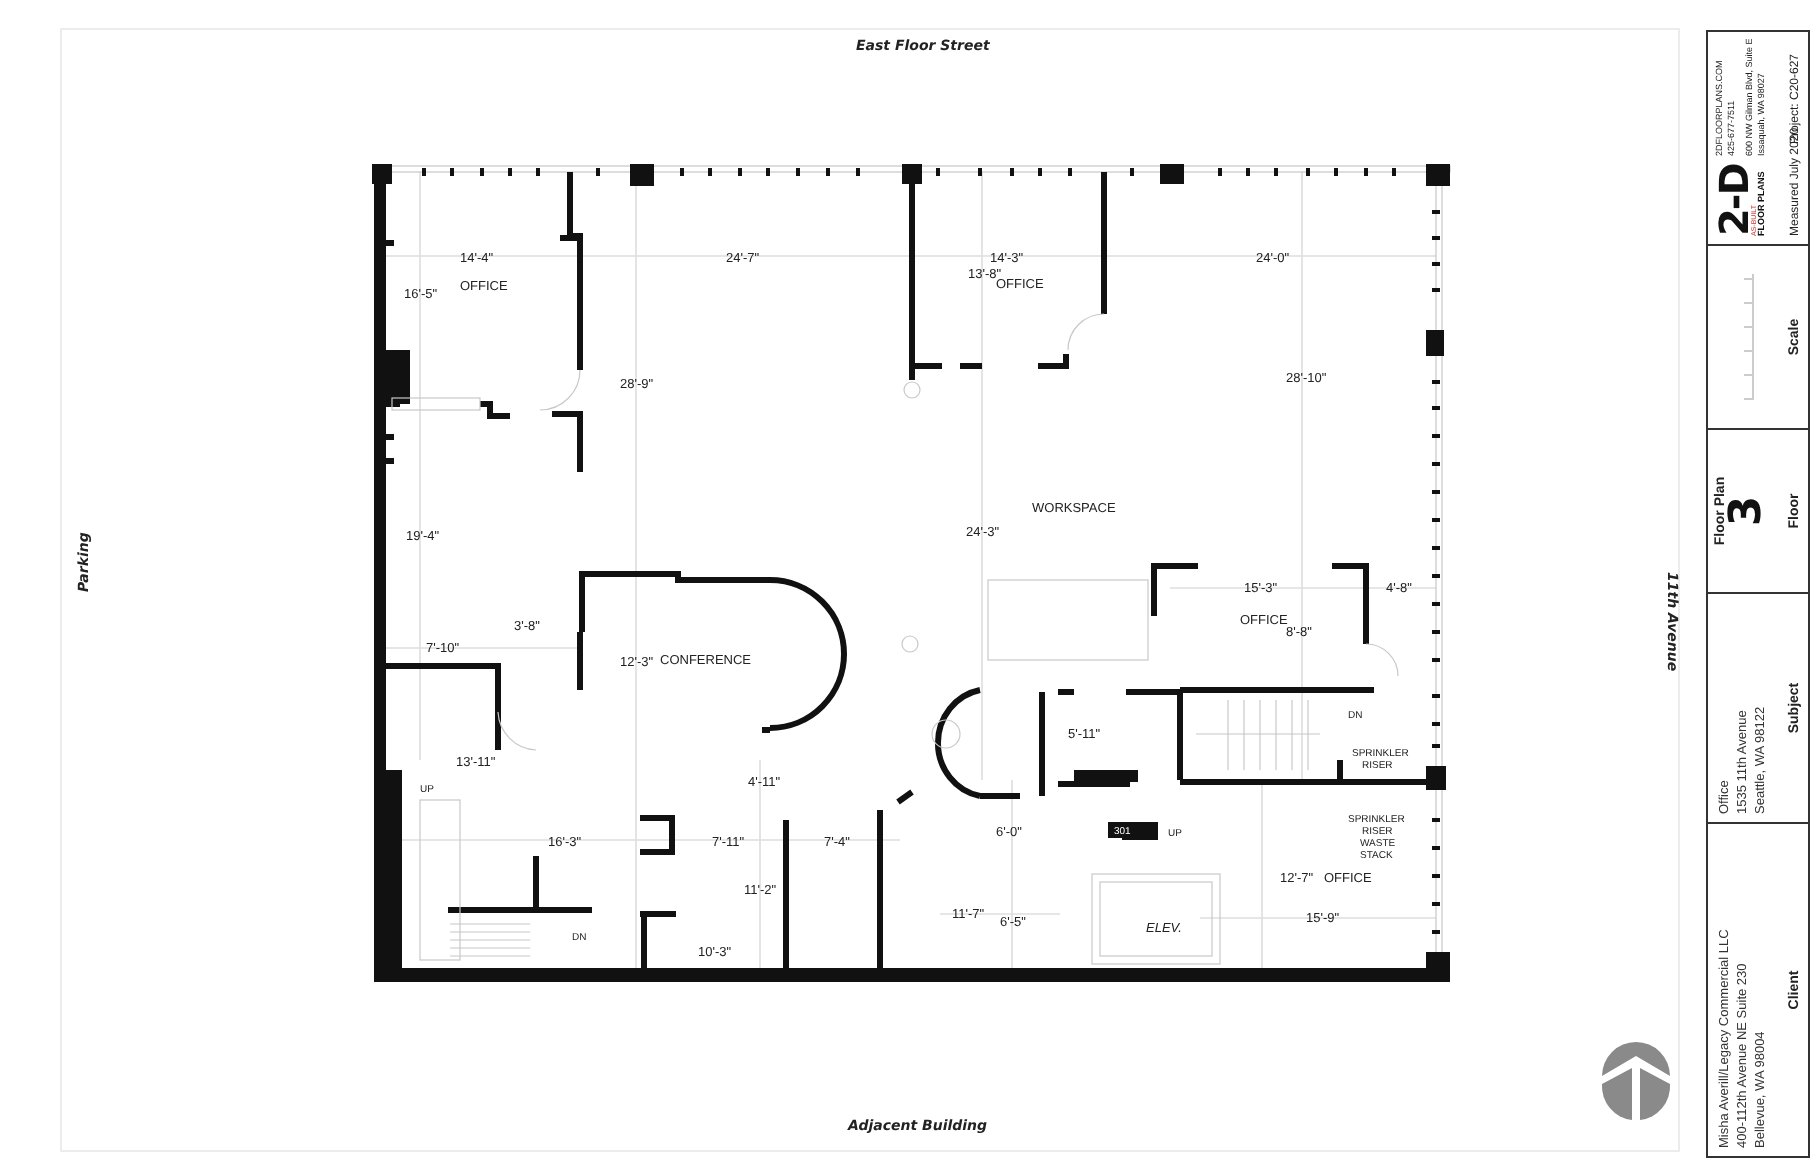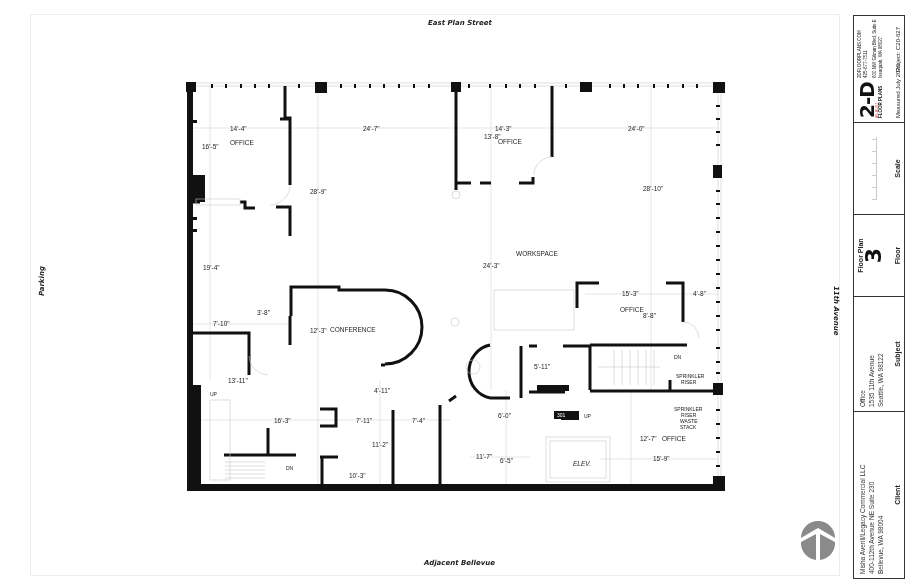--- a/index.html
+++ b/index.html
@@ -38,22 +38,22 @@
   .brand-meas { position:absolute; left:4px; bottom:3px; font-size:6px; color:#222; white-space:nowrap; }
   .brand-proj { position:absolute; left:50px; bottom:3px; font-size:6px; color:#222; white-space:nowrap; }
 
   .compass { position:absolute; left:797px; top:520px; width:42px; height:42px; }
 </style>
 </head>
 <body>
 
 <div class="sheet"></div>
 
-<div class="street top">East Plan Street</div>
-<div class="street bottom">Adjacent Bellevue</div>
+<div class="street top">East Floor Street</div>
+<div class="street bottom">Adjacent Building</div>
 <div class="street left">Parking</div>
 <div class="street right">11th Avenue</div>
 
 <svg class="plan" width="909" height="588" viewBox="0 0 909 588">
 
   <g stroke="#dedede" stroke-width="0.8" fill="none">
     <line x1="192" y1="128" x2="290" y2="128"></line>
     <line x1="290" y1="128" x2="456" y2="128"></line>
     <line x1="456" y1="128" x2="553" y2="128"></line>
     <line x1="553" y1="128" x2="720" y2="128"></line>

